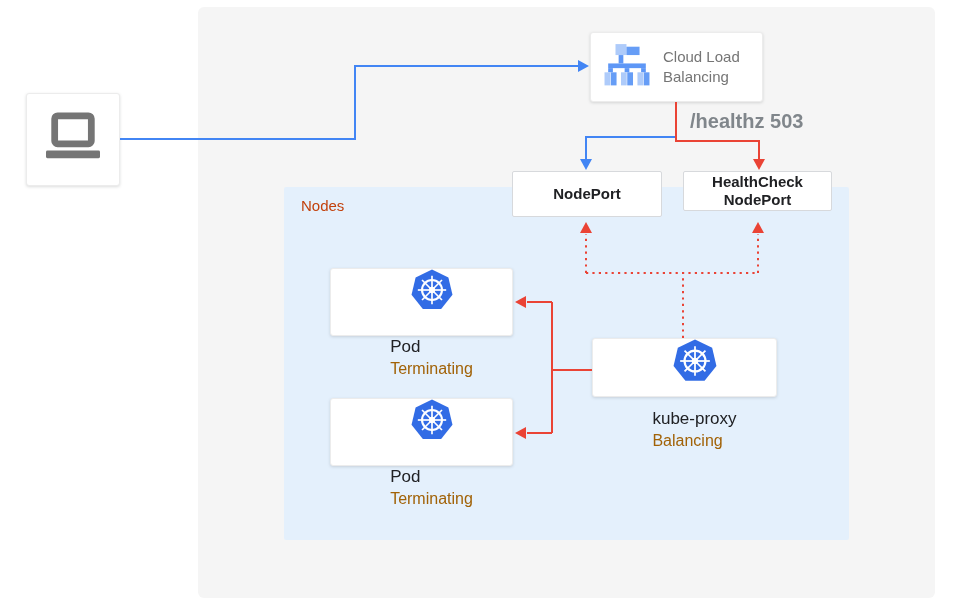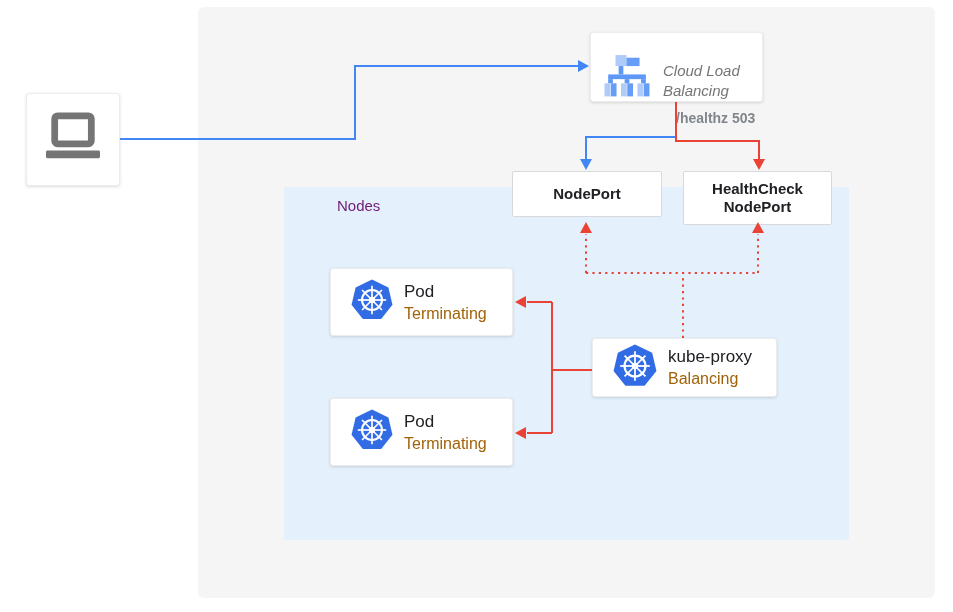--- a/index.html
+++ b/index.html
@@ -4,47 +4,47 @@
 <style>
   html,body{margin:0;padding:0;background:#ffffff;}
   body{font-family:"Liberation Sans", sans-serif; -webkit-font-smoothing:antialiased;}
   .canvas{position:relative;width:953px;height:612px;background:#ffffff;overflow:hidden;}
 
   .panel{position:absolute;left:198px;top:7px;width:737px;height:591px;
          background:#F5F5F5;border-radius:6px;}
 
   .nodes-group{position:absolute;left:284px;top:187px;width:565px;height:353px;
          background:#E4F0FC;border-radius:2px;}
-  .nodes-label{position:absolute;left:17px;top:10px;font-size:15px;color:#701a75;margin-left:36px;}
+  .nodes-label{position:absolute;left:17px;top:10px;font-size:15px;color:#c2410c;}
 
   .node-box{position:absolute;background:#ffffff;box-sizing:border-box;}
   .card{border:1px solid #ECECEC;border-radius:3px;
         box-shadow:0 1px 3px rgba(60,64,67,0.18);}
 
   .client-box{left:26px;top:93px;width:94px;height:93px;
         display:flex;align-items:center;justify-content:center;}
 
   .clb-box{left:590px;top:32px;width:173px;height:70px;
-        display:flex;align-items:flex-end;padding-left:13px;gap:13px;font-style:italic;}
+        display:flex;align-items:center;padding-left:13px;gap:13px;}
   .clb-label{font-size:15px;line-height:20px;color:#757575;width:90px;}
 
   .port-box{border:1px solid #D7D9DC;border-radius:2px;
         display:flex;flex-direction:column;align-items:center;justify-content:center;
         font-weight:bold;font-size:15px;line-height:18px;color:#202124;text-align:center;}
   .nodeport-box{left:512px;top:171px;width:150px;height:46px;}
-  .hc-box{left:683px;top:171px;width:149px;height:54px;}
-
-  .k8s-box{display:flex;align-items:center;padding-left:20px;gap:11px;}
+  .hc-box{left:683px;top:171px;width:149px;height:40px;}
+
+  .k8s-box{display:flex;align-items:center;padding-left:20px;gap:21px;flex-direction:column;}
   .pod1{left:330px;top:268px;width:183px;height:68px;}
   .pod2{left:330px;top:398px;width:183px;height:68px;}
   .kproxy{left:592px;top:338px;width:185px;height:59px;}
   .box-title{font-size:17px;line-height:22px;color:#202124;}
   .box-sub{font-size:16px;line-height:21px;color:#a16207;}
 
-  .healthz{position:absolute;left:676px;top:110px;font-size:14px;font-weight:bold;color:#80868B;text-align:center;}
+  .healthz{position:absolute;left:690px;top:110px;font-size:20px;font-weight:bold;color:#80868B;text-align:center;}
 
   .wires{position:absolute;left:0;top:0;pointer-events:none;}
 </style>
 </head>
 <body>
 
 <div class="canvas">
 
   <div class="panel"></div>
 

